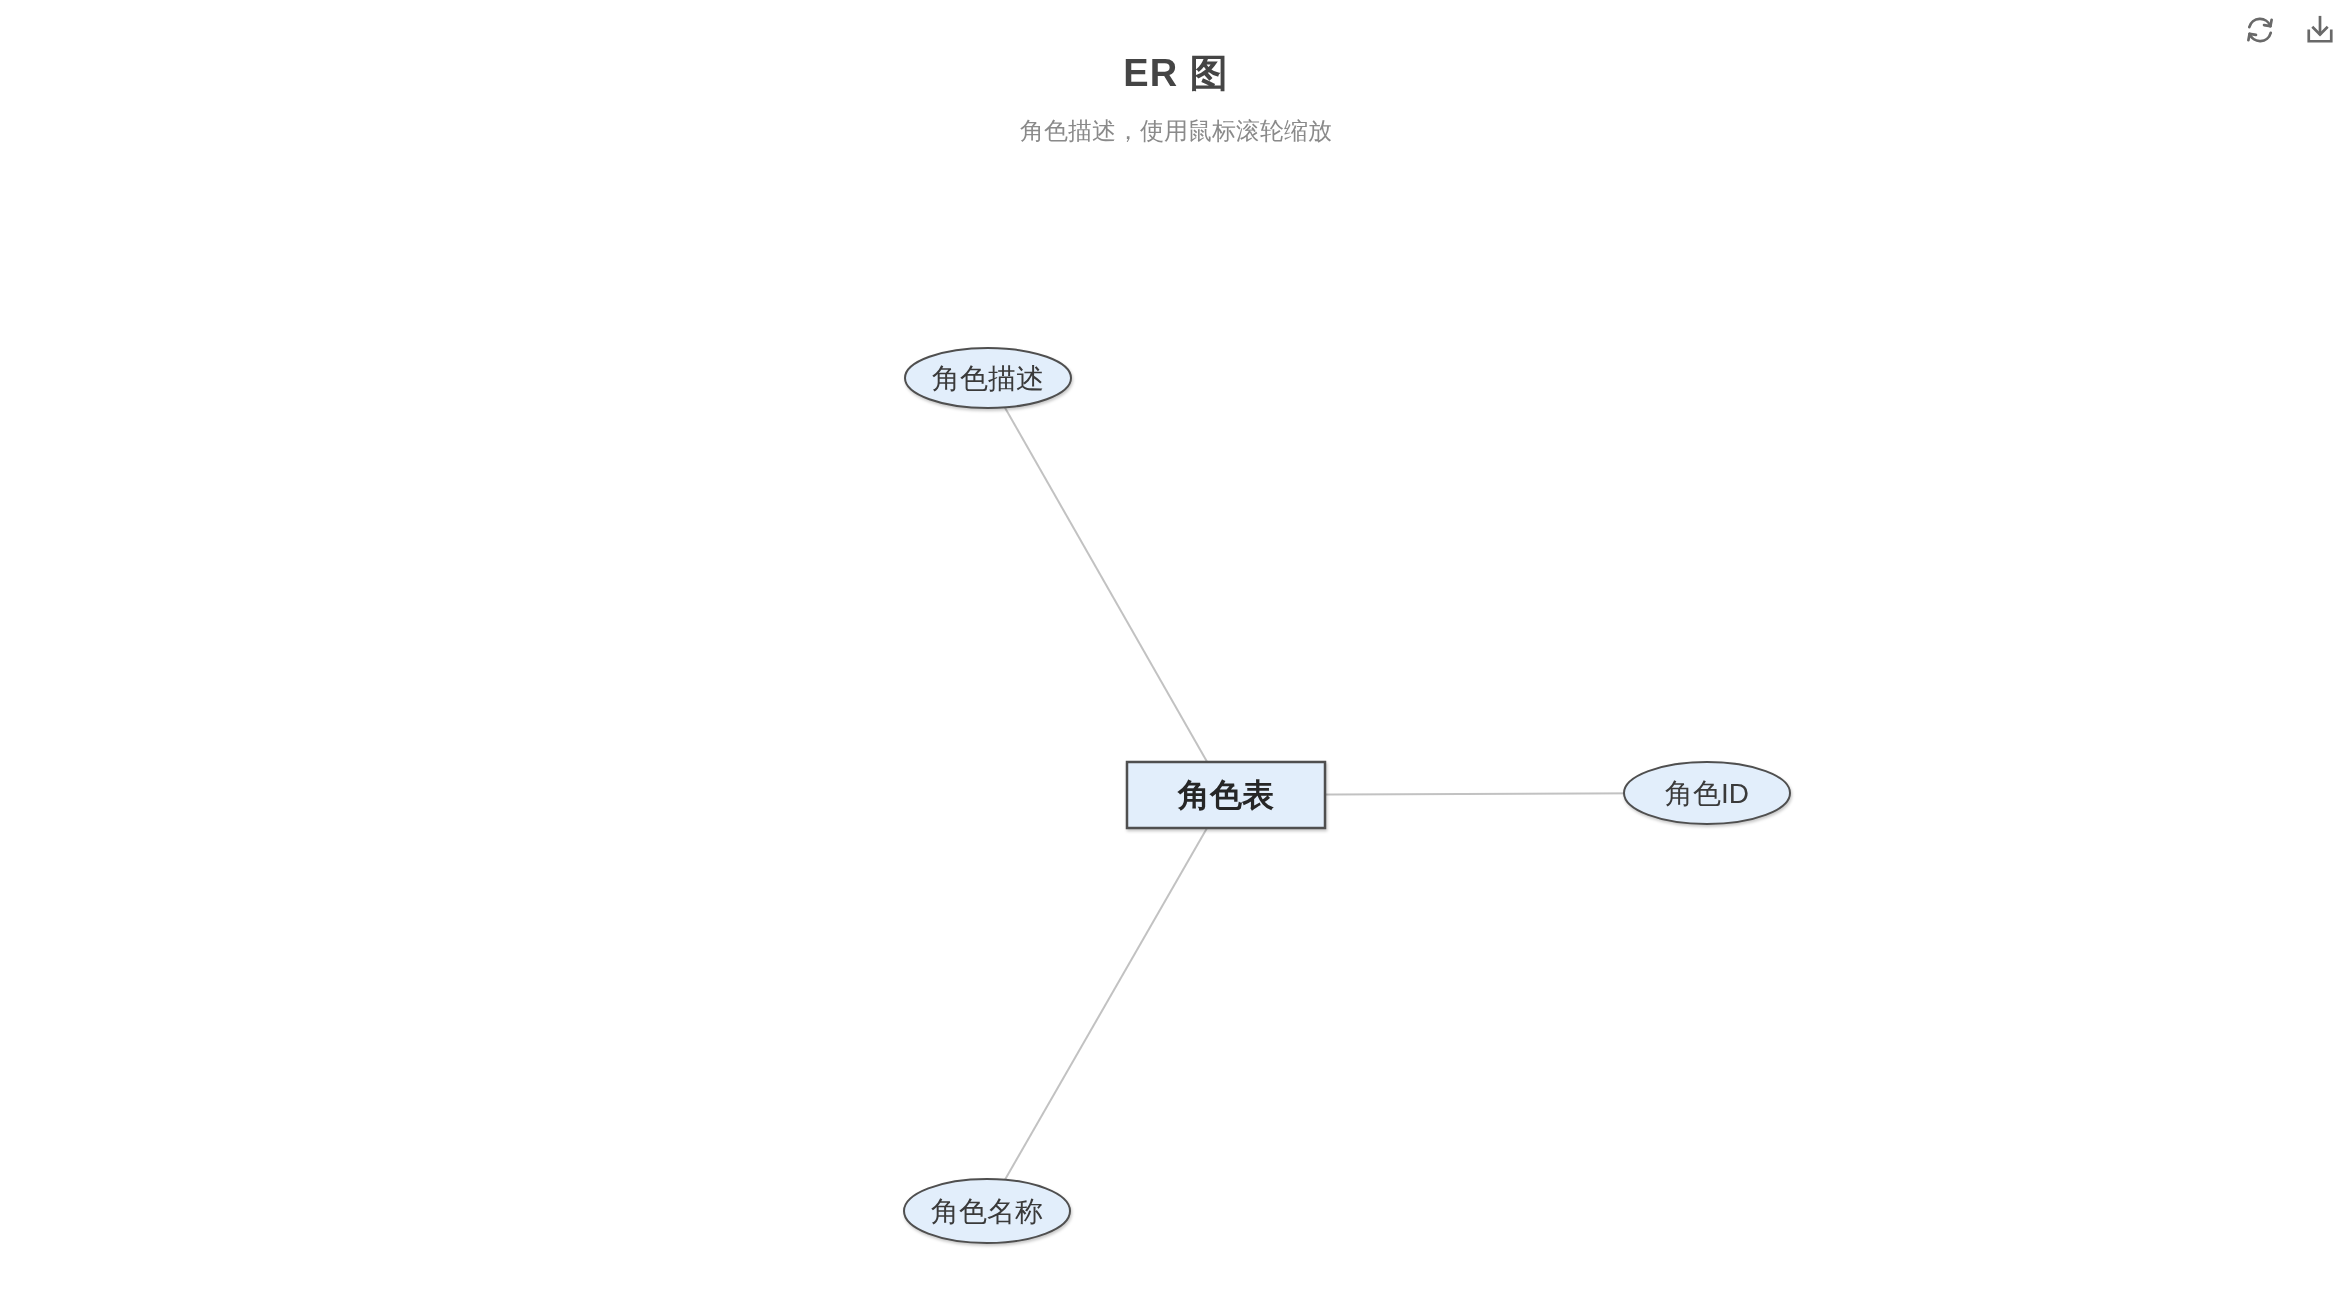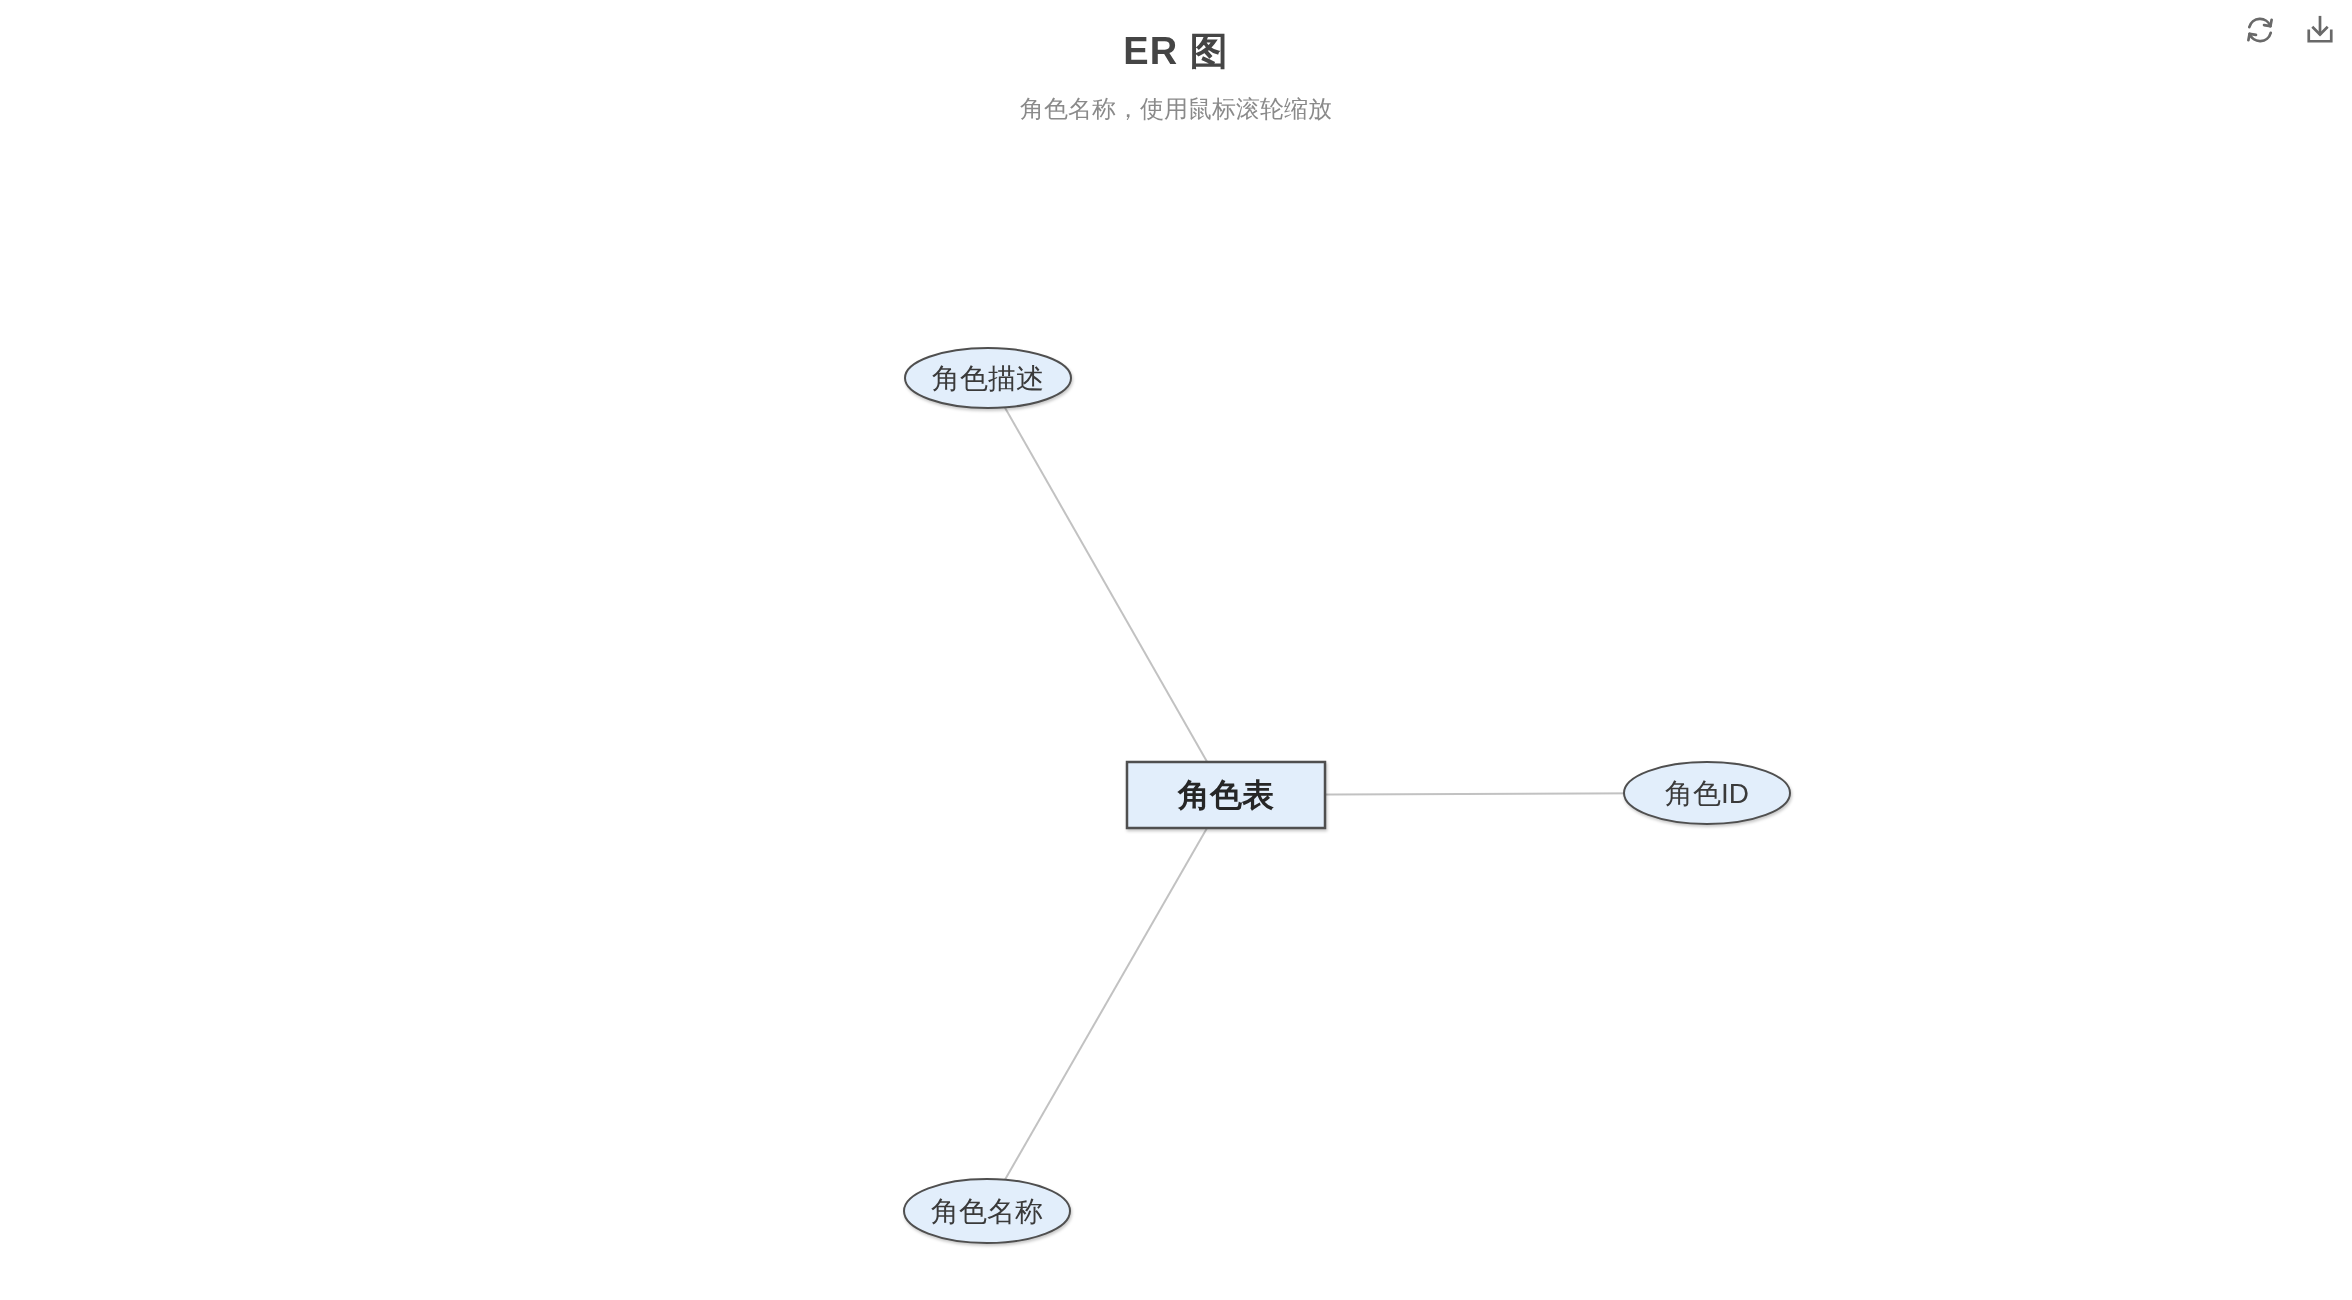--- a/index.html
+++ b/index.html
@@ -8,21 +8,21 @@
     width: 2352px;
     height: 1300px;
     background: #ffffff;
     overflow: hidden;
     font-family: "Liberation Sans", "DejaVu Sans", sans-serif;
   }
   .page { position: relative; width: 2352px; height: 1300px; }
 
   header {
     position: absolute;
-    top: 26px; left: 0;
+    top: 48px; left: 0;
     width: 100%;
     text-align: center;
     pointer-events: none;
   }
   h1.page-title {
     margin: 0;
     font-size: 38px;
     font-weight: 700;
     color: #454545;
     letter-spacing: 1px;
@@ -88,21 +88,21 @@
         <text x="1707" y="793" dy="0.35em" text-anchor="middle" class="attr-label">角色ID</text>
       </g>
       <g class="er-node">
         <ellipse cx="987" cy="1211" rx="83" ry="32" stroke-width="2" fill="#e2eefb" stroke="#4f4f4f"></ellipse>
         <text x="987" y="1211" dy="0.35em" text-anchor="middle" class="attr-label">角色名称</text>
       </g>
     </svg>
 
   <header>
     <h1 class="page-title">ER 图</h1>
-    <p class="page-subtitle">角色名称，使用鼠标滚轮缩放</p>
+    <p class="page-subtitle">角色描述，使用鼠标滚轮缩放</p>
   </header>
 
   <div class="toolbar">
     <button class="icon-btn">
       <svg width="36" height="36" viewBox="0 0 24 24" fill="none" stroke="#696969" stroke-width="1.8" stroke-linecap="round" stroke-linejoin="round">
         <path d="M 4.85 10.1 A 7.4 7.4 0 0 1 18.95 9.45"></path>
         <path d="M 19.75 5.2 L 18.95 9.45 L 14.7 8.7"></path>
         <path d="M 19.15 13.9 A 7.4 7.4 0 0 1 5.05 14.55"></path>
         <path d="M 4.25 18.8 L 5.05 14.55 L 9.3 15.3"></path>
       </svg>

